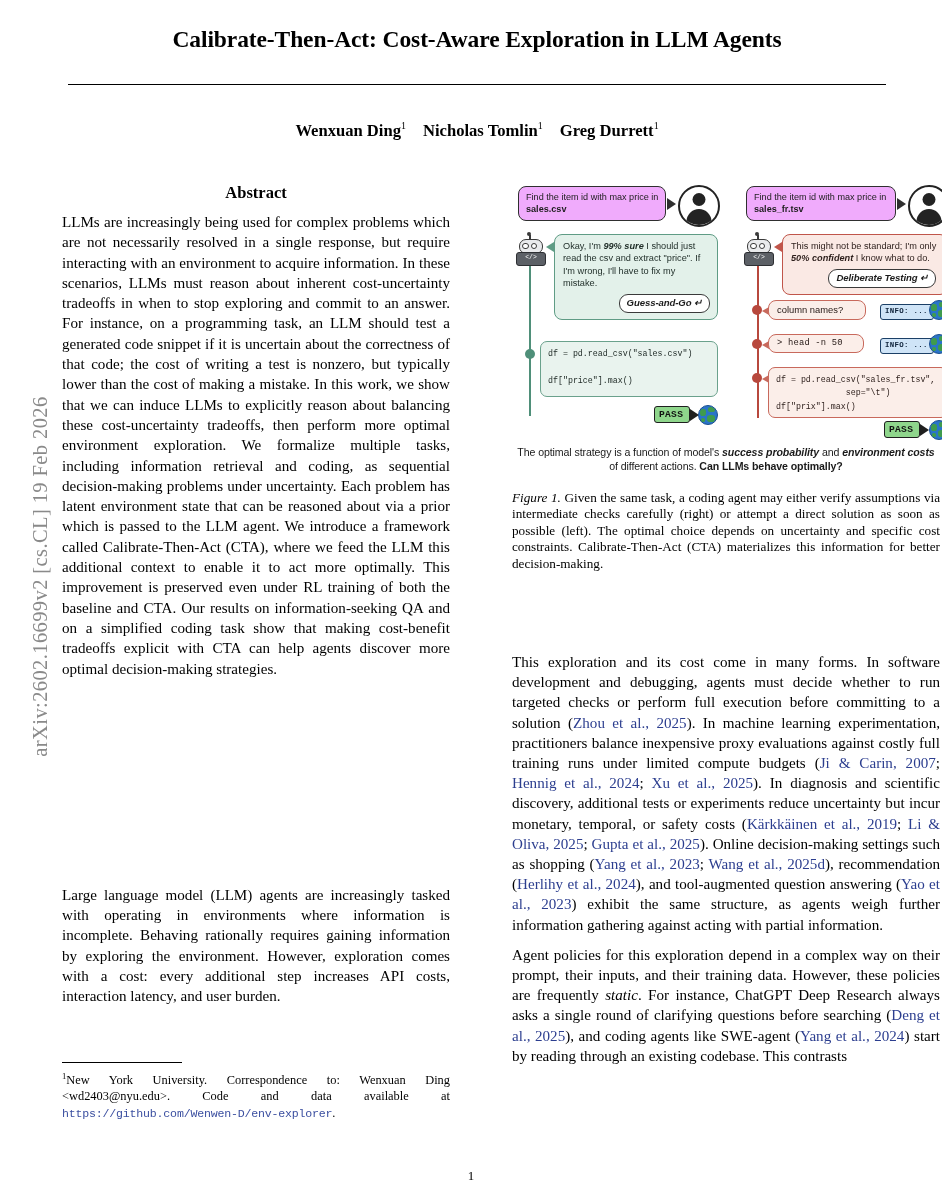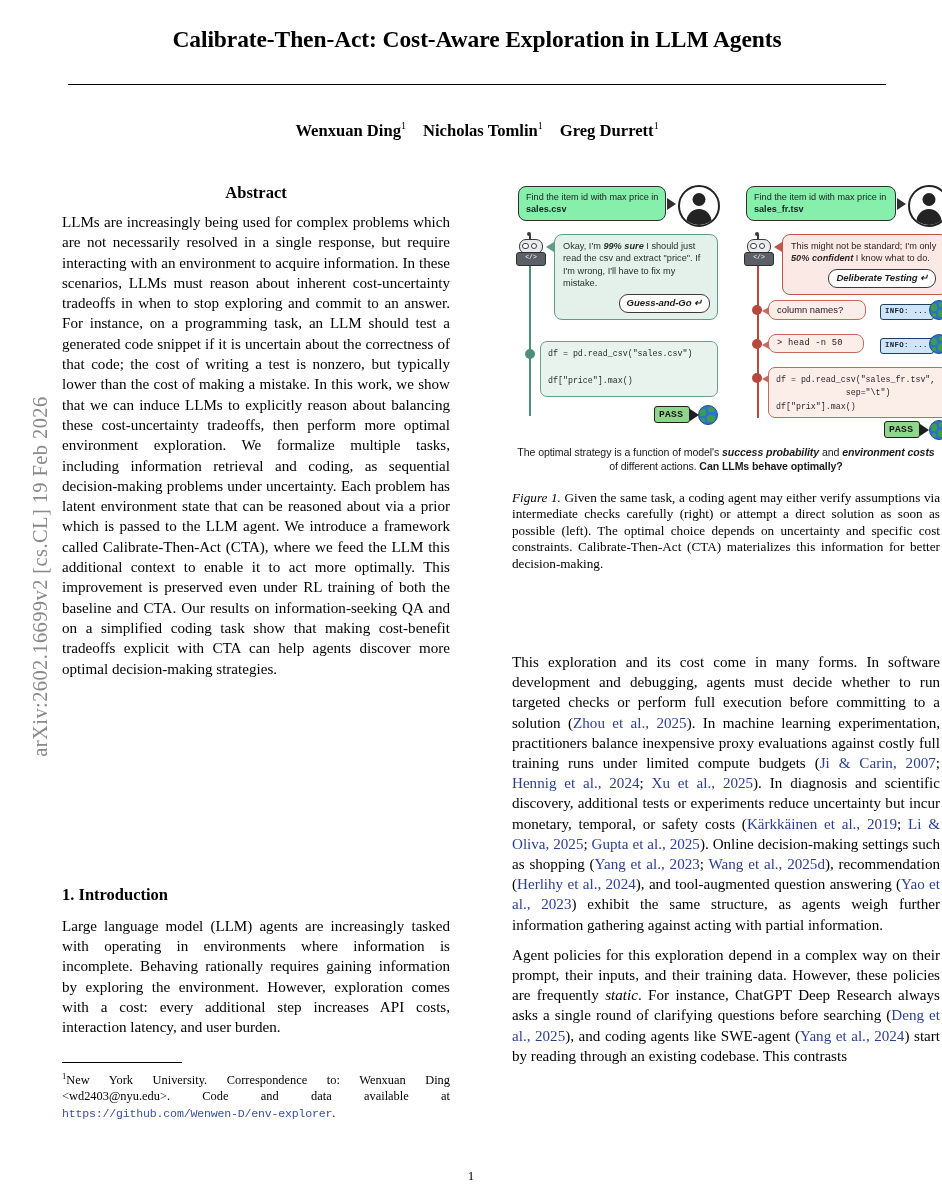--- a/index.html
+++ b/index.html
@@ -108,21 +108,21 @@
   .panel { position: absolute; top: 0; width: 212px; height: 255px; }
   #panel-left  { left: 0; }
   #panel-right { left: 228px; }
 
   
   .user-row { position: relative; height: 46px; }
   .user-bubble {
     position: absolute; left: 6px; top: 2px;
     width: 148px; min-height: 32px;
     border: 1.7px solid #2f2f2f; border-radius: 8px;
-    background: #86efac;
+    background: #f0abfc;
     font-size: 9.1px; line-height: 11.6px;
     color: #1d1d1d;
     padding: 5px 6px 5px 7px;
     box-sizing: border-box;
   }
   #panel-right .user-bubble { width: 150px; }
   .user-bubble b { font-weight: bold; }
   .user-tail {
     position: absolute; top: 14px; width: 0; height: 0;
     border-top: 6px solid transparent;
@@ -320,21 +320,20 @@
       <span><span>Wenxuan Ding</span><span class="aff">1</span></span><span class="gap"></span><span><span>Nicholas Tomlin</span><span class="aff">1</span></span><span class="gap"></span><span><span>Greg Durrett</span><span class="aff">1</span></span>
     </div>
   </div>
 
   <div class="col" id="col-left">
     <div id="abstract-head">Abstract</div>
     <p class="body" id="abstract-text">LLMs are increasingly being used for complex problems which are not necessarily resolved in a single response, but require interacting with an environment to acquire information. In these scenarios, LLMs must reason about inherent cost-uncertainty tradeoffs in when to stop exploring and commit to an answer. For instance, on a programming task, an LLM should test a generated code snippet if it is uncertain about the correctness of that code; the cost of writing a test is nonzero, but typically lower than the cost of making a mistake. In this work, we show that we can induce LLMs to explicitly reason about balancing these cost-uncertainty tradeoffs, then perform more optimal environment exploration. We formalize multiple tasks, including information retrieval and coding, as sequential decision-making problems under uncertainty. Each problem has latent environment state that can be reasoned about via a prior which is passed to the LLM agent. We introduce a framework called Calibrate-Then-Act (CTA), where we feed the LLM this additional context to enable it to act more optimally. This improvement is preserved even under RL training of both the baseline and CTA. Our results on information-seeking QA and on a simplified coding task show that making cost-benefit tradeoffs explicit with CTA can help agents discover more optimal decision-making strategies.</p>
   </div>
 
   <div id="intro-block">
-    <h2 class="section-head">1. Introduction</h2>
     <p class="body">Large language model (LLM) agents are increasingly tasked with operating in environments where information is incomplete. Behaving rationally requires gaining information by exploring the environment. However, exploration comes with a cost: every additional step increases API costs, interaction latency, and user burden.</p>
   </div>
 
   <div id="footnote-block">
     <div id="footnote-rule"></div>
     <p class="footnote"><span class="fn-sup">1</span><span>New York University.   Correspondence to: Wenxuan Ding &lt;wd2403@nyu.edu&gt;.   Code and data available at </span><span class="fn-url">https://github.com/Wenwen-D/env-explorer</span><span>.</span></p>
   </div>
 
   <div id="figure-area">
 

